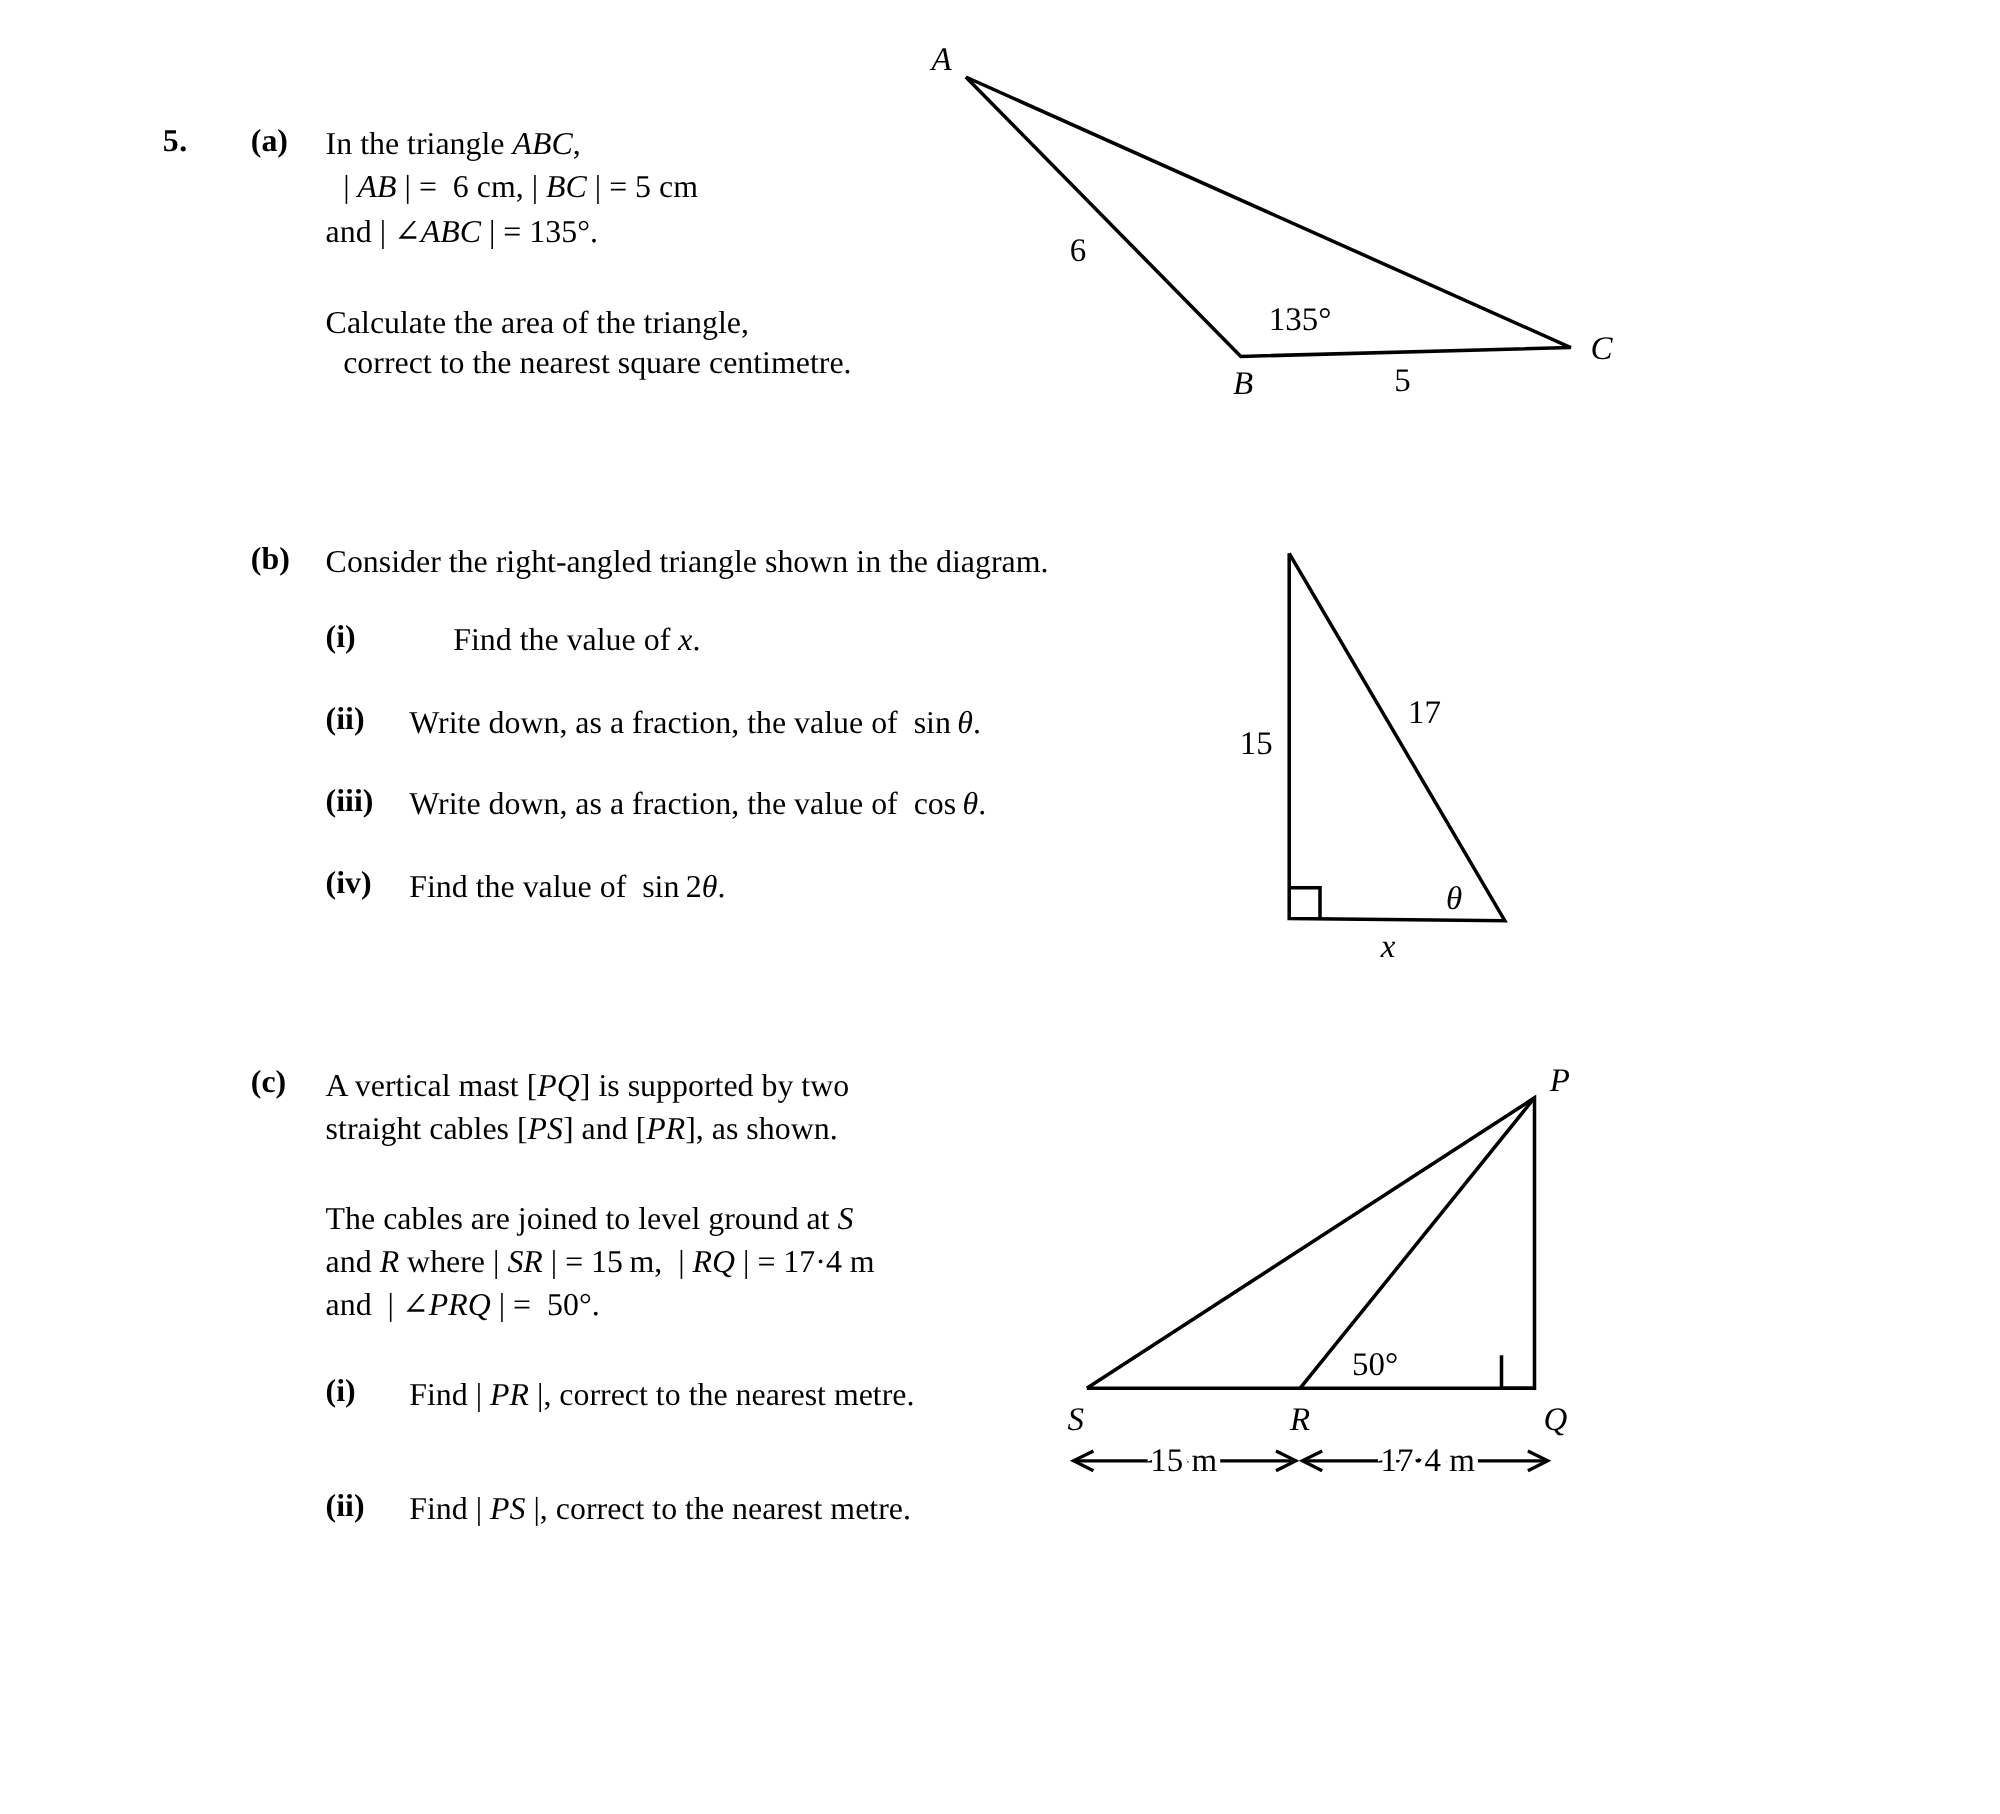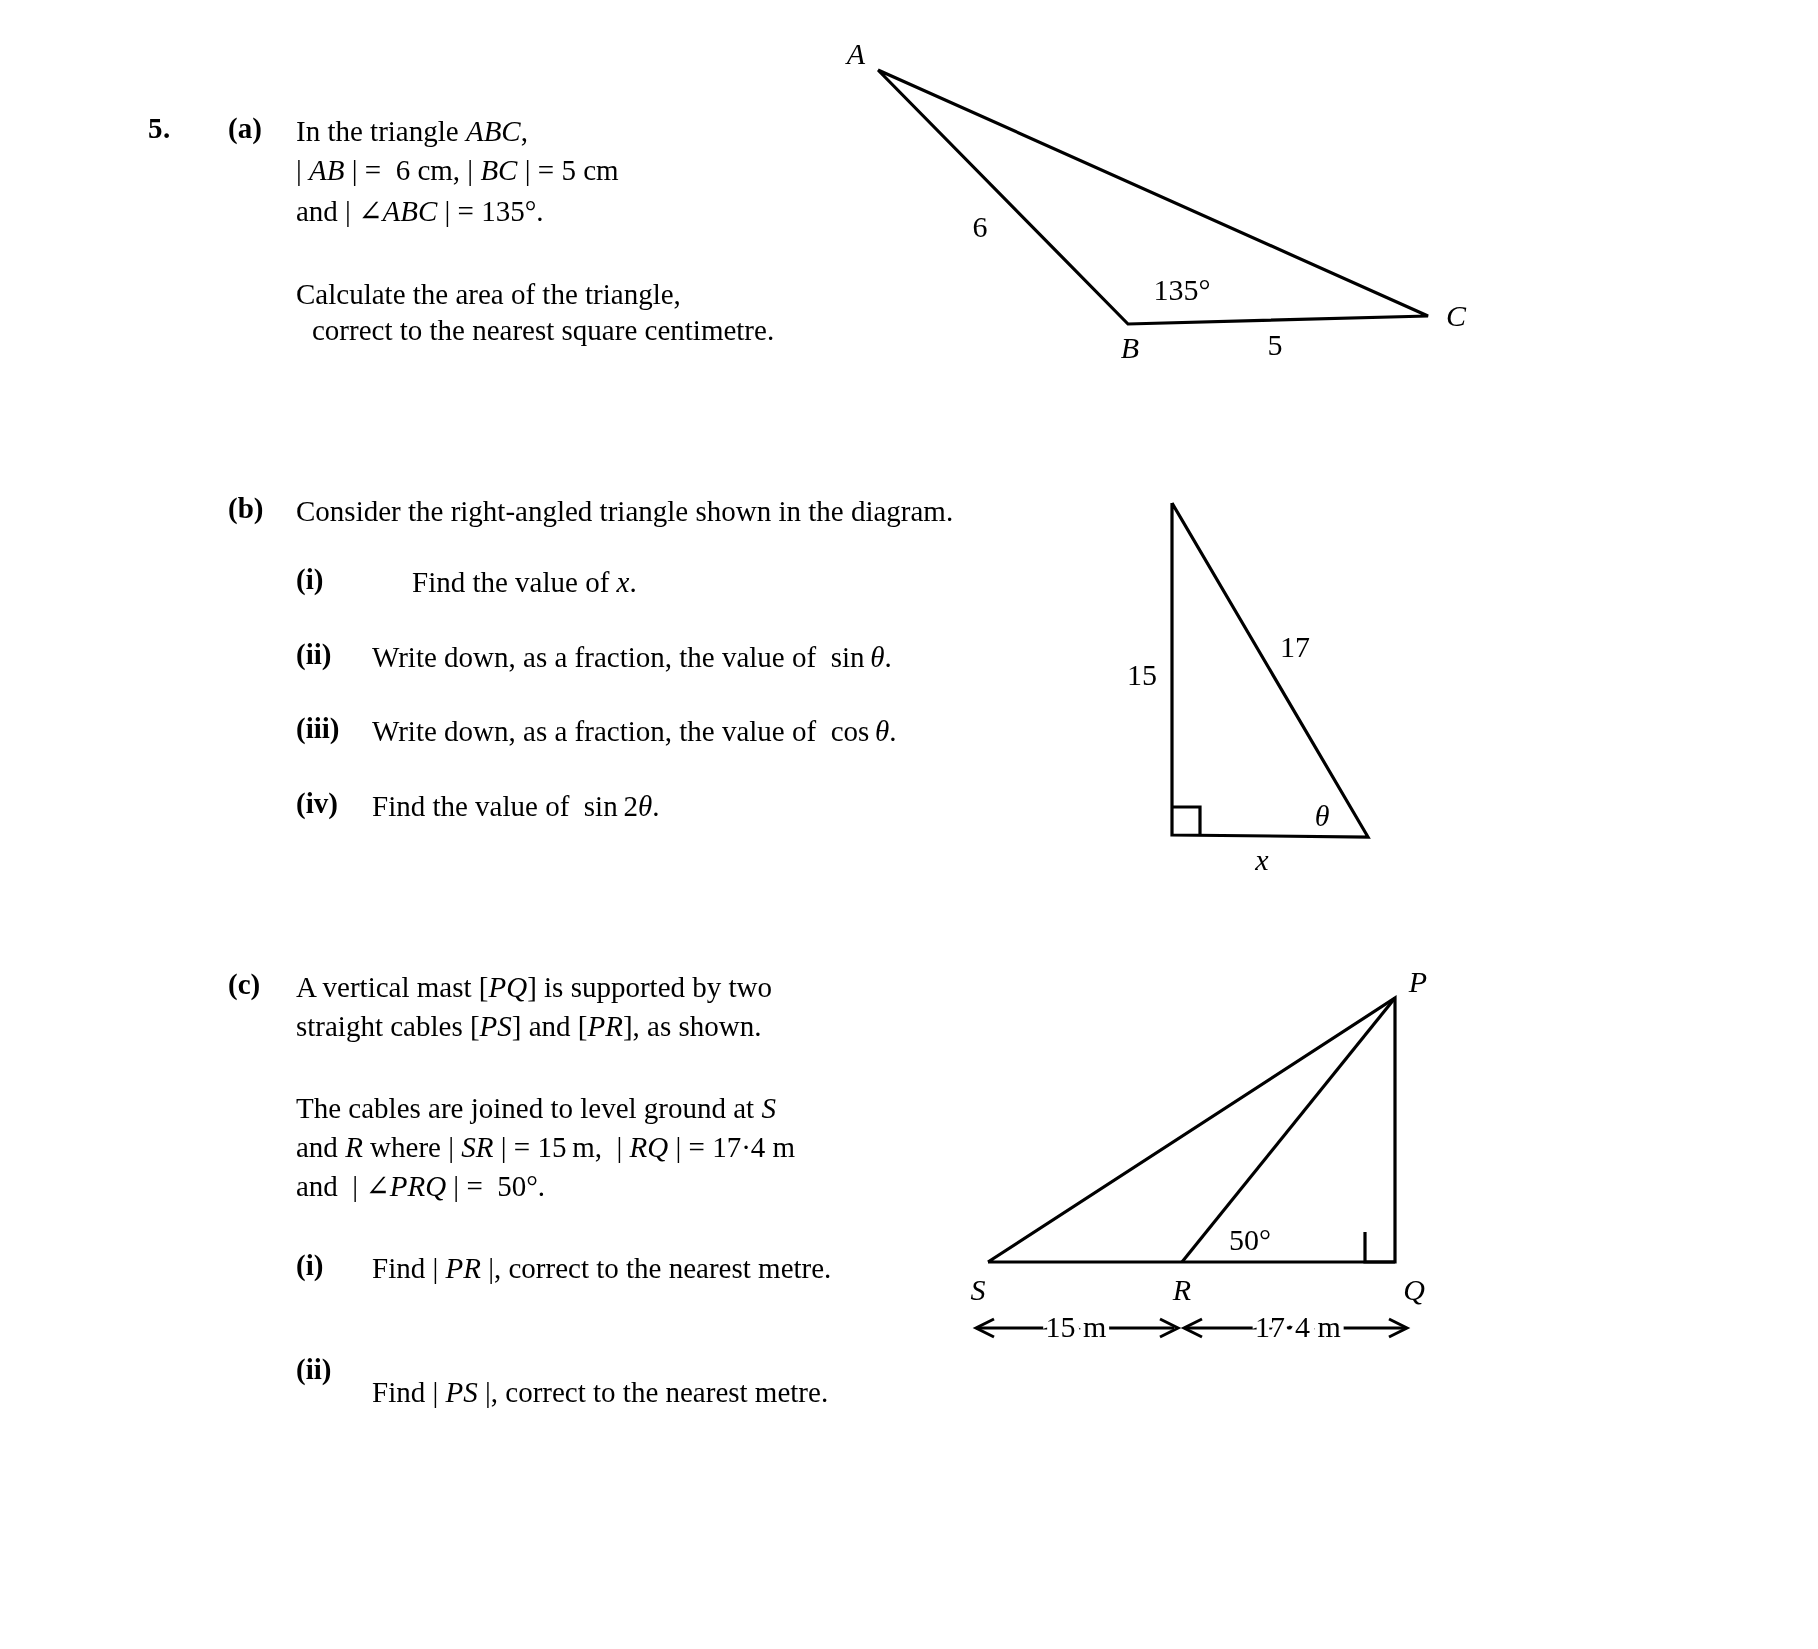--- a/index.html
+++ b/index.html
@@ -38,21 +38,21 @@
 <body>
 
 <div class="page">
 
   <div class="qnum">5.</div>
 
   <div class="partlbl" style="left:228px;top:112px;">(a)</div>
 
   <div class="txt" style="left:296px;top:112px;"><span>In the triangle </span><span class="it">ABC</span><span>,</span></div>
 
-  <div class="txt" style="left:296px;top:151px;">|&nbsp;<span class="it">AB</span>&nbsp;| =&nbsp; 6 cm, |&nbsp;<span class="it">BC</span>&nbsp;| = 5 cm</div>
+  <div class="txt" style="left:312px;top:151px;">|&nbsp;<span class="it">AB</span>&nbsp;| =&nbsp; 6 cm, |&nbsp;<span class="it">BC</span>&nbsp;| = 5 cm</div>
 
   <div class="txt" style="left:296px;top:192px;">and |&nbsp;∠<span class="it">ABC</span>&nbsp;| = 135°.</div>
 
   <div class="txt" style="left:296px;top:275px;">Calculate the area of the triangle,</div>
   <div class="txt" style="left:296px;top:311px;margin-left:16px;">correct to the nearest square centimetre.</div>
 
   <div class="diag" style="left:840px;top:28px;">
     <svg width="660" height="340" viewBox="0 0 660 340">
 
       <polyline points="38,42 288,296 588,288 38,42" stroke-width="3.2" stroke-linejoin="miter"></polyline>
@@ -99,21 +99,21 @@
   <div class="txt" style="left:296px;top:1007px;">straight cables [<span class="it">PS</span>] and [<span class="it">PR</span>], as shown.</div>
 
   <div class="txt" style="left:296px;top:1089px;">The cables are joined to level ground at <span class="it">S</span></div>
   <div class="txt" style="left:296px;top:1128px;">and <span class="it">R</span> where |&nbsp;<span class="it">SR</span>&nbsp;| = 15 m,&nbsp; |&nbsp;<span class="it">RQ</span>&nbsp;| = 17·4 m</div>
   <div class="txt" style="left:296px;top:1167px;">and&nbsp; |&nbsp;∠<span class="it">PRQ</span>&nbsp;| =&nbsp; 50°.</div>
 
   <div class="romlbl" style="left:296px;top:1249px;">(i)</div>
   <div class="txt" style="left:372px;top:1249px;">Find |&nbsp;<span class="it">PR</span>&nbsp;|, correct to the nearest metre.</div>
 
   <div class="romlbl" style="left:296px;top:1353px;">(ii)</div>
-  <div class="txt" style="left:372px;top:1353px;margin-top:20px;">Find |&nbsp;<span class="it">PS</span>&nbsp;|, correct to the nearest metre.</div>
+  <div class="txt" style="left:372px;top:1353px;">Find |&nbsp;<span class="it">PS</span>&nbsp;|, correct to the nearest metre.</div>
 
   <div class="diag" style="left:950px;top:960px;">
     <svg width="520" height="390" viewBox="0 0 520 390">
 
       <polyline points="38,302 445,38 445,302 38,302" stroke-width="3.2" stroke-linejoin="miter"></polyline>
       <line x1="232" y1="302" x2="445" y2="38" stroke-width="3.2"></line>
 
       <polyline points="415,272 415,302 445,302" stroke-width="3.2"></polyline>
       <text x="468" y="32" class="ital" text-anchor="middle">P</text>
       <text x="464" y="340" class="ital" text-anchor="middle">Q</text>

